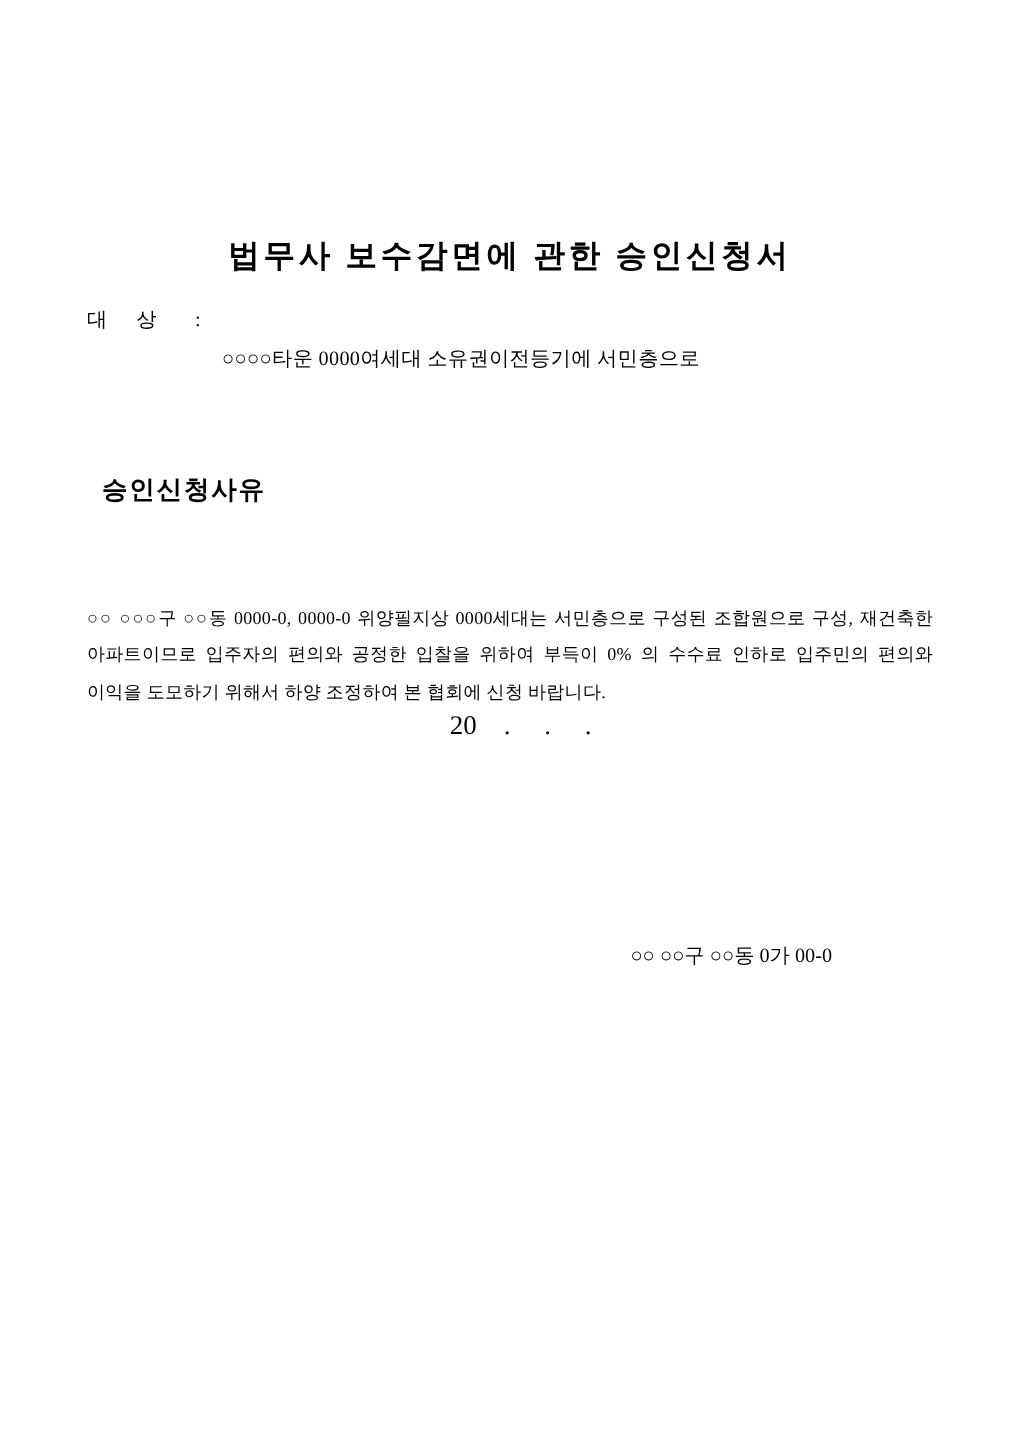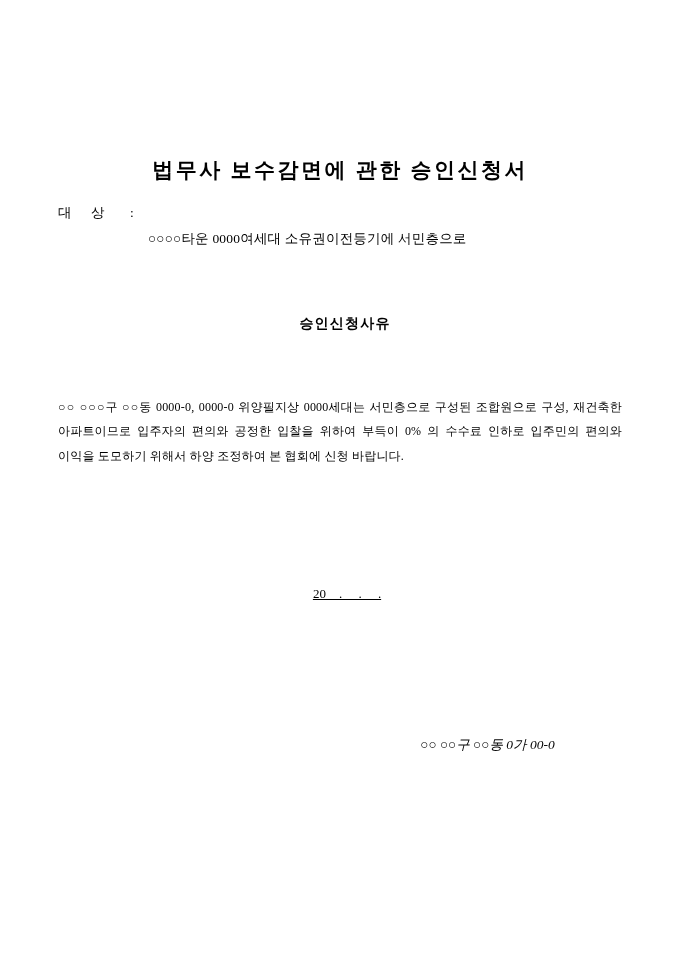--- a/index.html
+++ b/index.html
@@ -57,22 +57,22 @@
     white-space: nowrap;
     letter-spacing: 0.2px;
   }
   .target-row.second .target-value {
     padding-left: 90px;
   }
 
   
   .reason-heading {
     margin-top: 62px;
-    text-align: center;
-    font-size: 14px;
+    text-align: left;
+    font-size: 17px;
     font-weight: bold;
     letter-spacing: 1.2px;
     padding-left: 10px;
   }
 
   
   .body-paragraph {
     margin-top: 62px;
     font-size: 12px;
     line-height: 2.05;
@@ -80,26 +80,24 @@
     text-justify: inter-ideograph;
     letter-spacing: 0.2px;
     word-break: keep-all;
   }
   .body-paragraph p {
     margin: 0;
   }
 
   
   .date-line {
-    margin-top: 118px;
     text-align: center;
-    font-size: 13px;
+    font-size: 18px;
     padding-left: 14px;
     white-space: pre;
-    text-decoration: underline;
   }
 
   
   .signature-block {
     margin-top: 100px;
     font-size: 13.5px;
     line-height: 2.1;
     padding-left: 280px;
   }
   .sig-row {
@@ -107,21 +105,20 @@
   }
   .sig-role {
     letter-spacing: 4px;
   }
   .sig-name {
     letter-spacing: 1px;
   }
   .sig-indent {
     padding-left: 62px;
     display: inline-block;
-    font-style: italic;
   }
 </style>
 </head>
 <body>
 
 <div class="page">
 
   <h1 class="doc-title">법무사 보수감면에 관한 승인신청서</h1>
 
   <div class="target-block">

